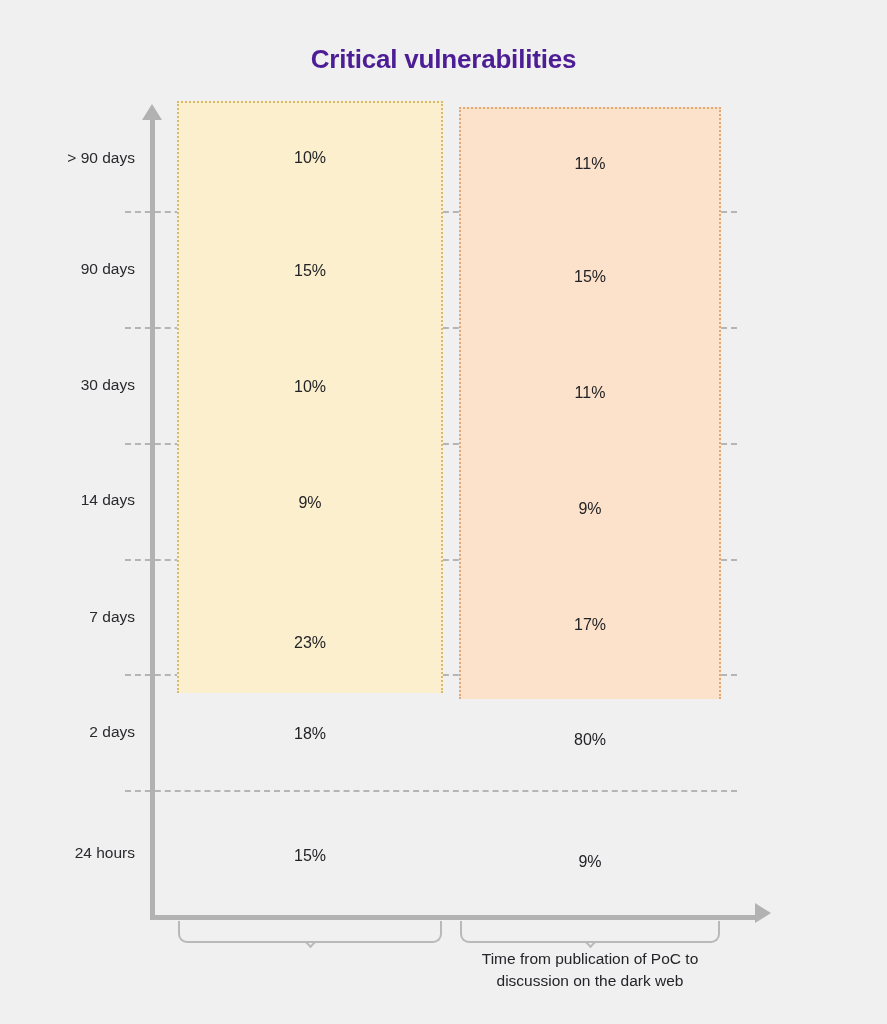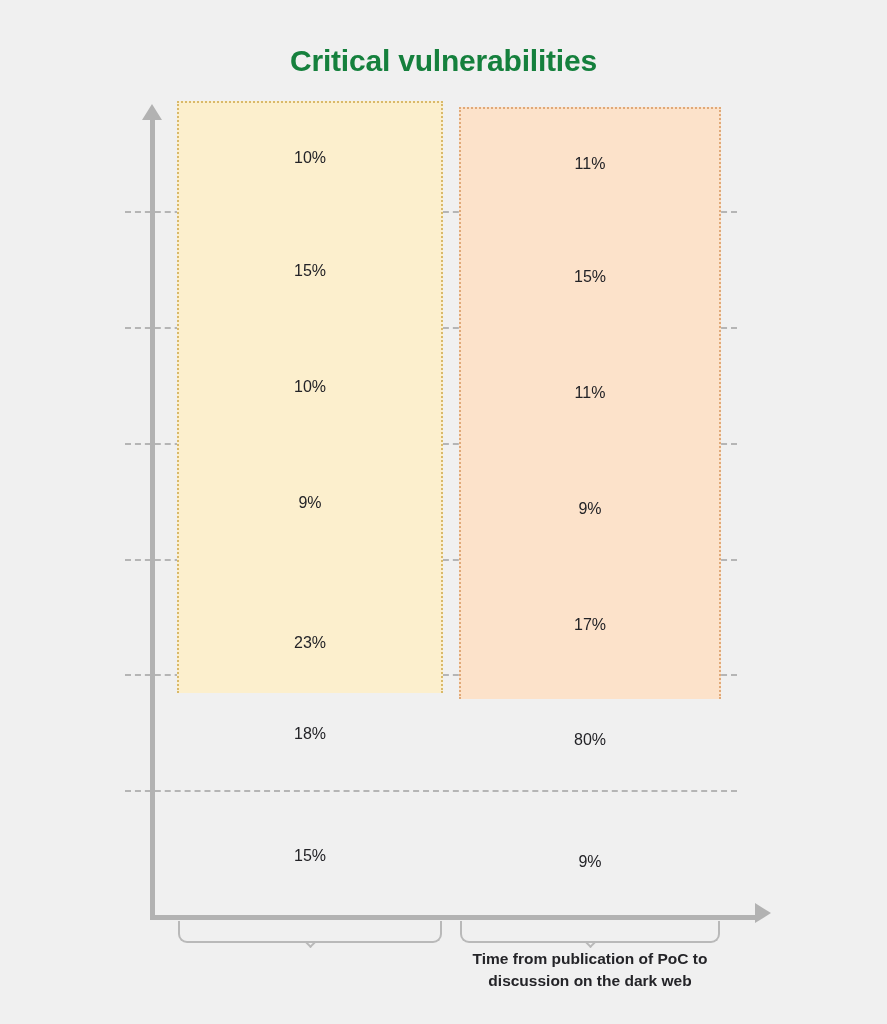--- a/index.html
+++ b/index.html
@@ -21,23 +21,23 @@
     height: 1024px;
   }
 
   
   .chart-title {
     position: absolute;
     left: 0;
     top: 44px;
     width: 887px;
     text-align: center;
-    font-size: 30px;
+    font-size: 26px;
     font-weight: bold;
-    color: #15803d;
+    color: #4c1d95;
     letter-spacing: -0.2px;
   }
 
   
   .y-axis-line {
     position: absolute;
     left: 150px;
     top: 118px;
     width: 5px;
     height: 802px;
@@ -171,41 +171,50 @@
 
   .group-label {
     position: absolute;
     top: 948px;
     text-align: center;
     font-size: 15.5px;
     line-height: 1.45;
     color: #242428;
   }
   .group-label.lab-a { left: 160px; width: 300px; }
-  .group-label.lab-b { left: 450px; width: 280px; font-weight: bold; }
+  .group-label.lab-b { left: 450px; width: 280px; }
 </style>
 </head>
 <body>
 
 <div id="chart-root">
 
   <div class="chart-title">Critical vulnerabilities</div>
 
   <div class="gridline" style="top:211px"></div>
   <div class="gridline" style="top:327px"></div>
   <div class="gridline" style="top:443px"></div>
   <div class="gridline" style="top:559px"></div>
   <div class="gridline" style="top:674px"></div>
   <div class="gridline" style="top:790px"></div>
 
   <div class="y-axis-line"></div>
   <div class="y-axis-arrow"></div>
   <div class="x-axis-line"></div>
   <div class="x-axis-arrow"></div>
 
+  <div class="y-labels-wrap">
+    <div class="y-label" style="top:158px">&gt; 90 days</div>
+    <div class="y-label" style="top:269px">90 days</div>
+    <div class="y-label" style="top:385px">30 days</div>
+    <div class="y-label" style="top:500px">14 days</div>
+    <div class="y-label" style="top:617px">7 days</div>
+    <div class="y-label" style="top:732px">2 days</div>
+    <div class="y-label" style="top:853px">24 hours</div>
+  </div>
 
   <div class="column col-a">
     <div class="cell" style="top:0px;   height:110px">10%</div>
     <div class="cell" style="top:110px; height:116px">15%</div>
     <div class="cell" style="top:226px; height:116px">10%</div>
     <div class="cell" style="top:342px; height:116px">9%</div>
     <div class="cell" style="top:482px; height:115px">23%</div>
     <div class="cell" style="top:573px; height:116px">18%</div>
     <div class="cell" style="top:689px; height:127px">15%</div>
   </div>

